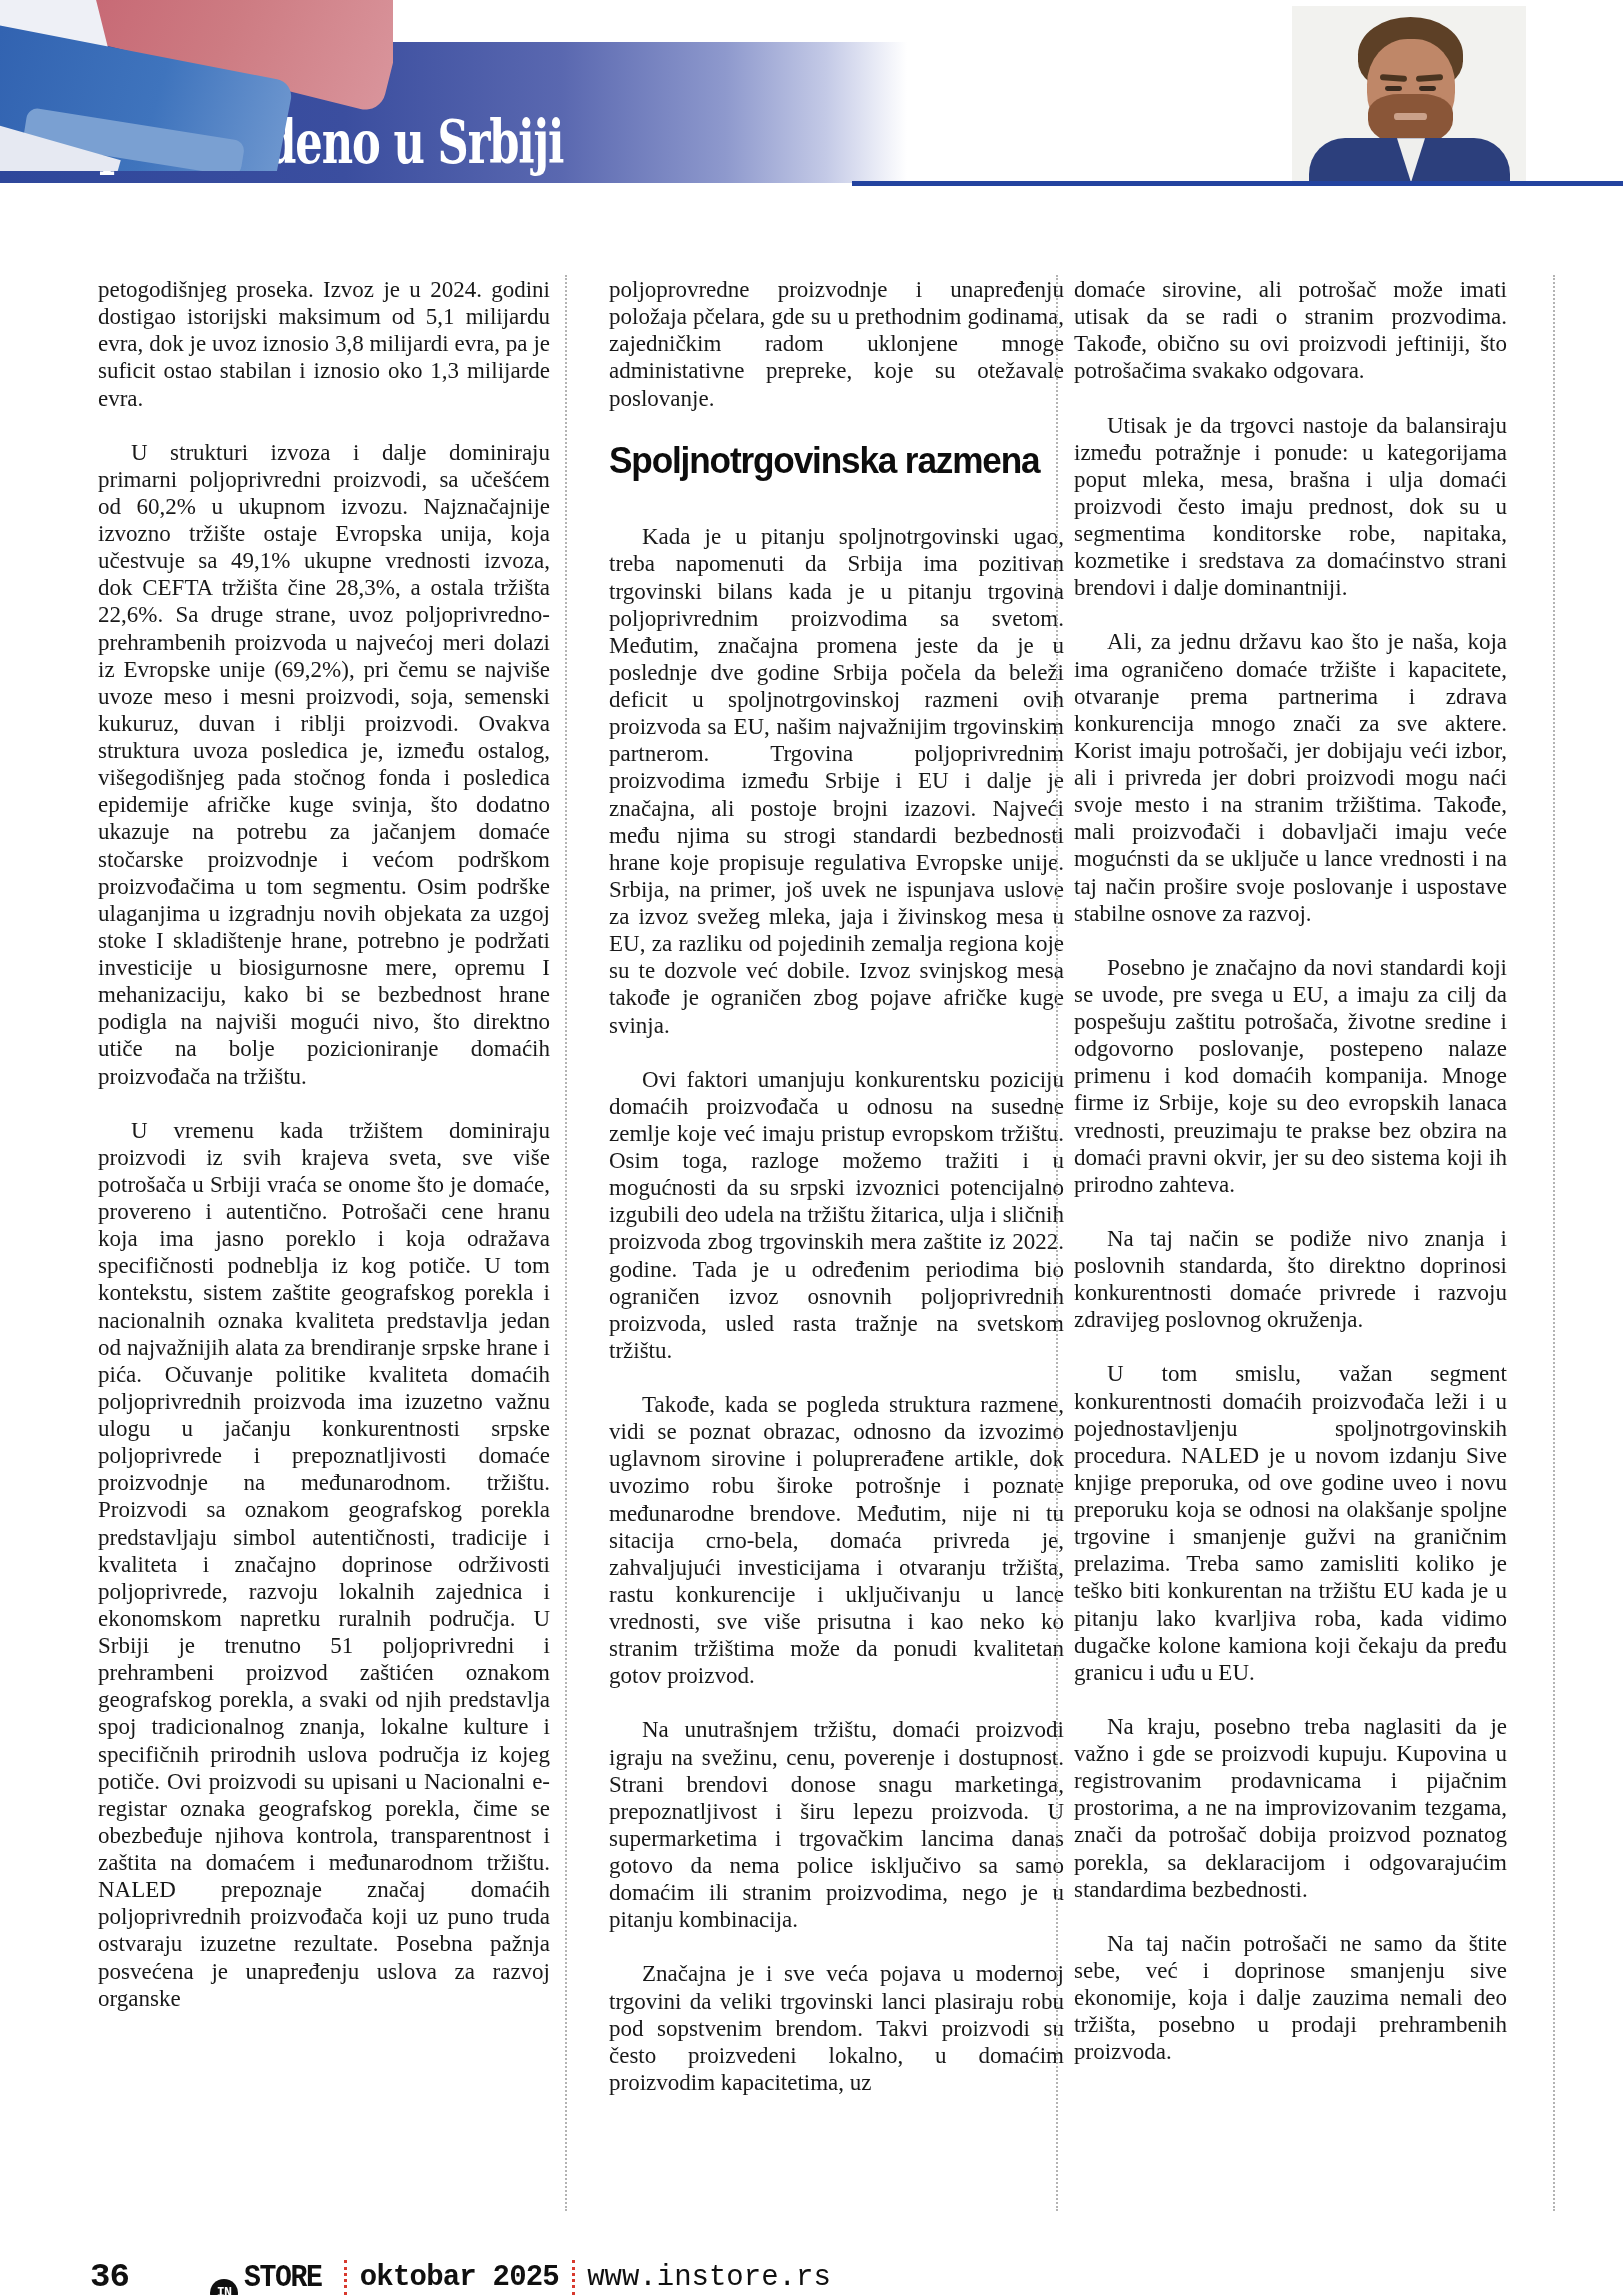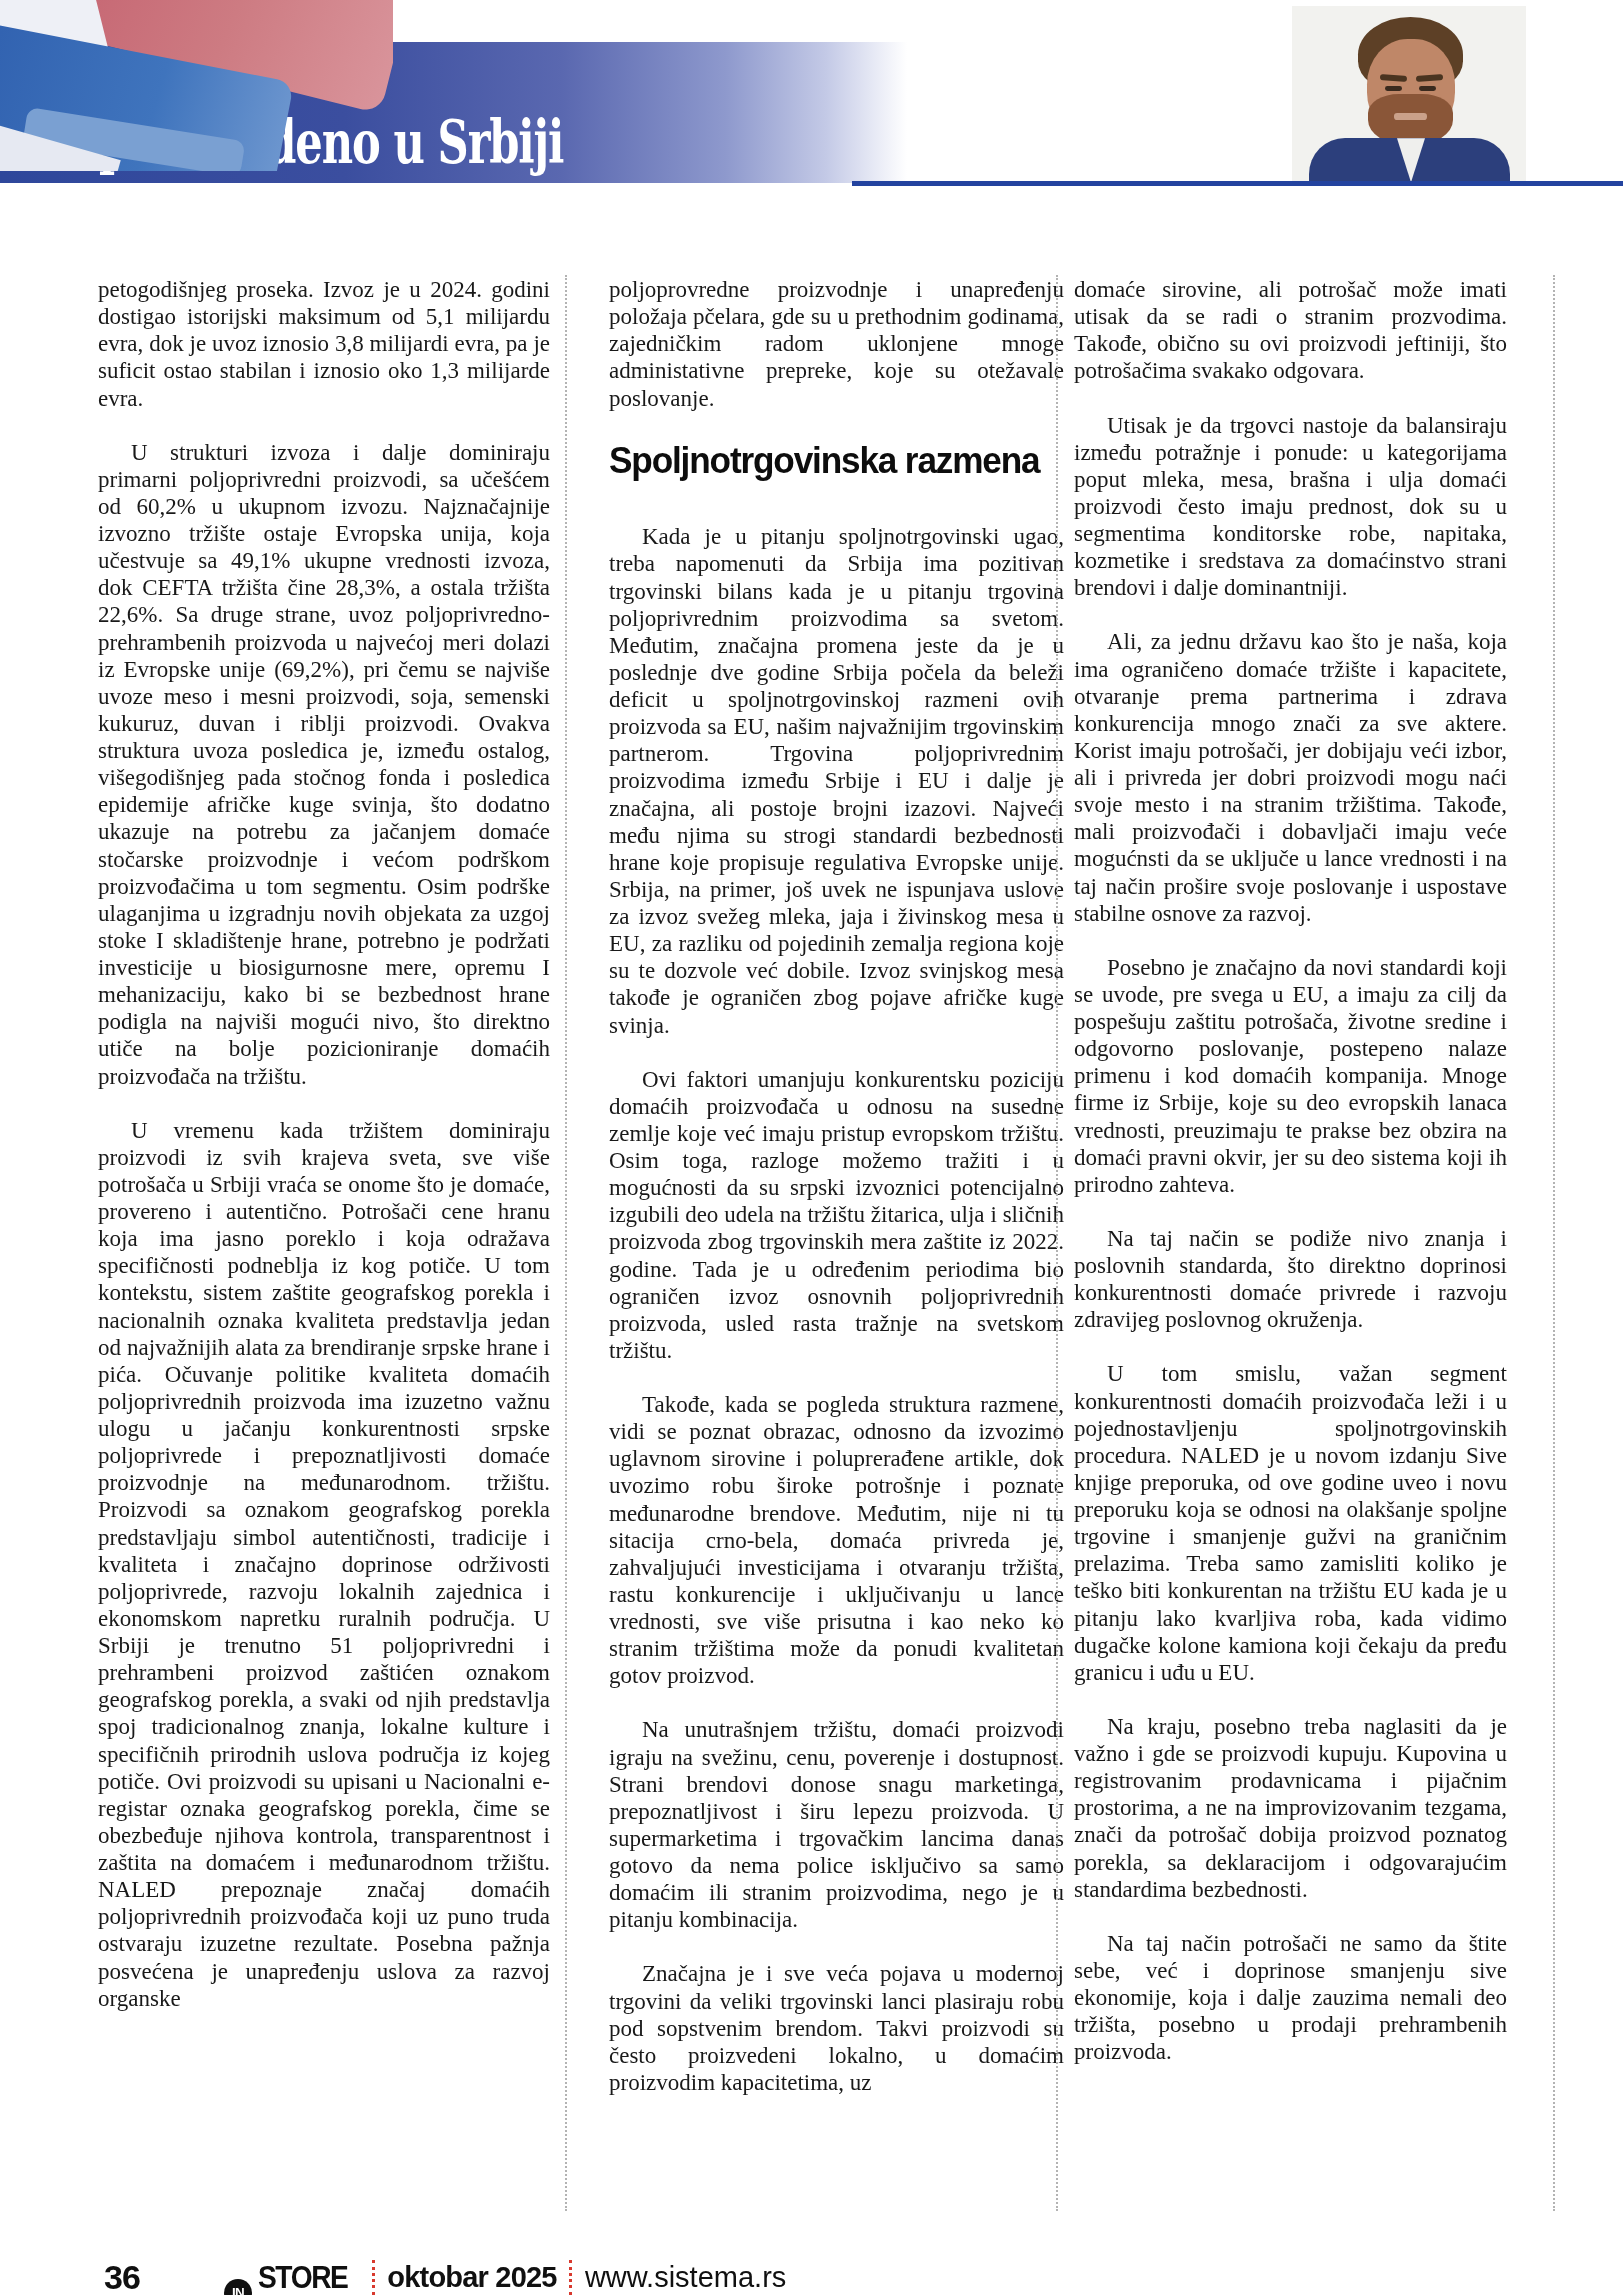--- a/index.html
+++ b/index.html
@@ -50,22 +50,22 @@
   .para{margin:0 0 27px 0;}
   .para.indent{text-indent:33px;}
   .subhead{font-family:"Liberation Sans",sans-serif;font-weight:bold;color:#0d0d0d;
            font-size:37px;letter-spacing:-1.2px;margin:20.4px 0 41px 0;text-align:left;
            transform:scaleX(.95);transform-origin:left center;white-space:nowrap;}
 
   .divider{position:absolute;top:275px;height:1936px;width:0;border-left:2.4px dotted #b3b3b3;}
   .div-1{left:565px;} .div-2{left:1056px;} .div-3{left:1553px;}
 
   
-  .footer{position:absolute;left:104px;top:2259px;height:36px;display:flex;align-items:center;
-          font-family:Liberation Sans, sans-serif;color:#101010;}
+  .footer{position:absolute;left:90px;top:2259px;height:36px;display:flex;align-items:center;
+          font-family:Liberation Mono, monospace;color:#101010;}
   .page-num{font-size:34px;font-weight:bold;letter-spacing:-0.8px;width:52px;}
   .logo{display:flex;align-items:center;margin-left:68px;}
   .logo-circle{width:28px;height:28px;border-radius:50%;background:#101010;color:#ffffff;
           display:flex;align-items:center;justify-content:center;
           font-size:13.4px;font-weight:bold;letter-spacing:-0.8px;margin-top:31px;}
   .logo-store{margin-left:5.5px;font-size:32px;font-weight:bold;letter-spacing:-1.6px;
           transform:scaleX(.88);transform-origin:left center;}
   .fsep{width:0;height:35px;border-left:3.9px dotted #d8392e;margin:0 12.6px;}
   .issue{font-size:29px;font-weight:bold;letter-spacing:-0.8px;}
   .site{font-size:29px;font-weight:normal;letter-spacing:0;}
@@ -132,17 +132,17 @@
 
   <div class="footer">
     <span class="page-num">36</span>
     <span class="logo">
       <span class="logo-circle">IN</span>
       <span class="logo-store">STORE</span>
     </span>
     <span class="fsep"></span>
     <span class="issue">oktobar 2025</span>
     <span class="fsep"></span>
-    <span class="site">www.sistema.rs</span>
+    <span class="site">www.instore.rs</span>
   </div>
 
 </div>
 
 
 </body></html>

